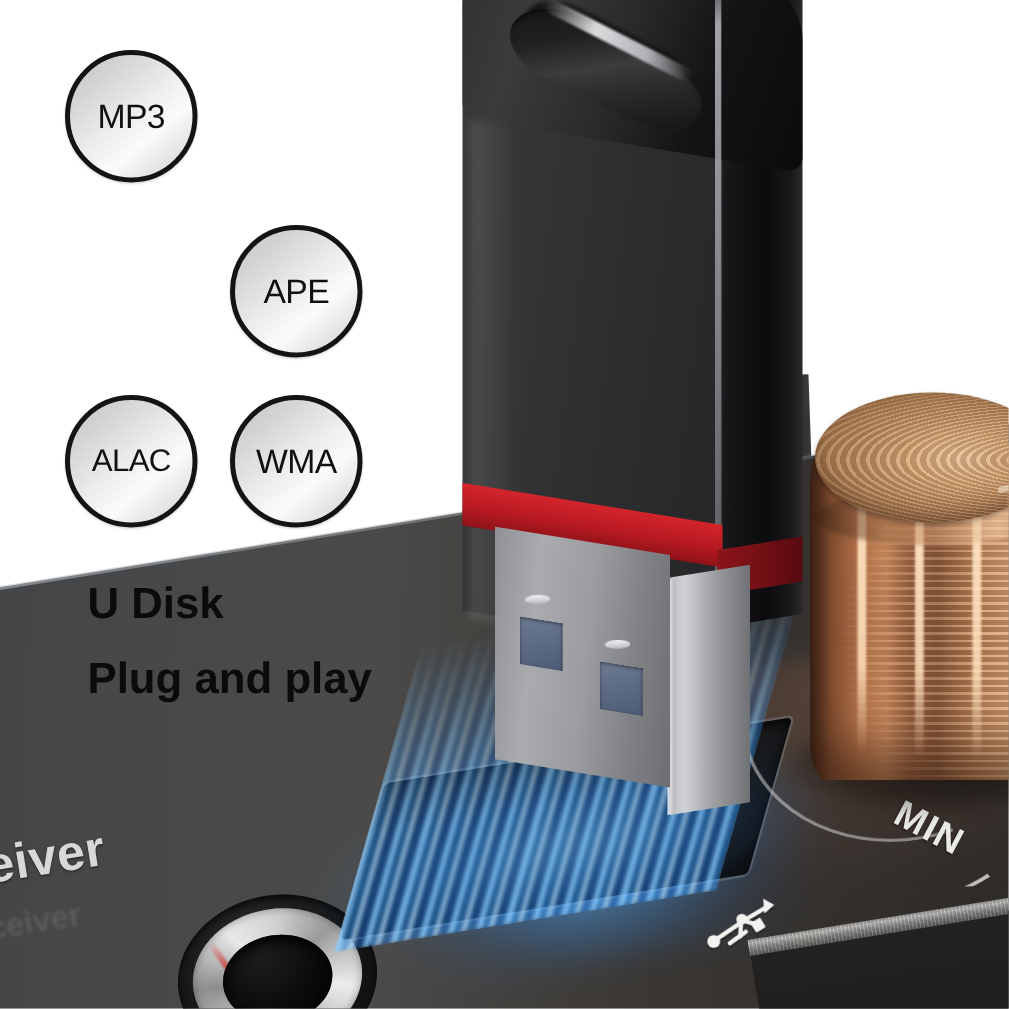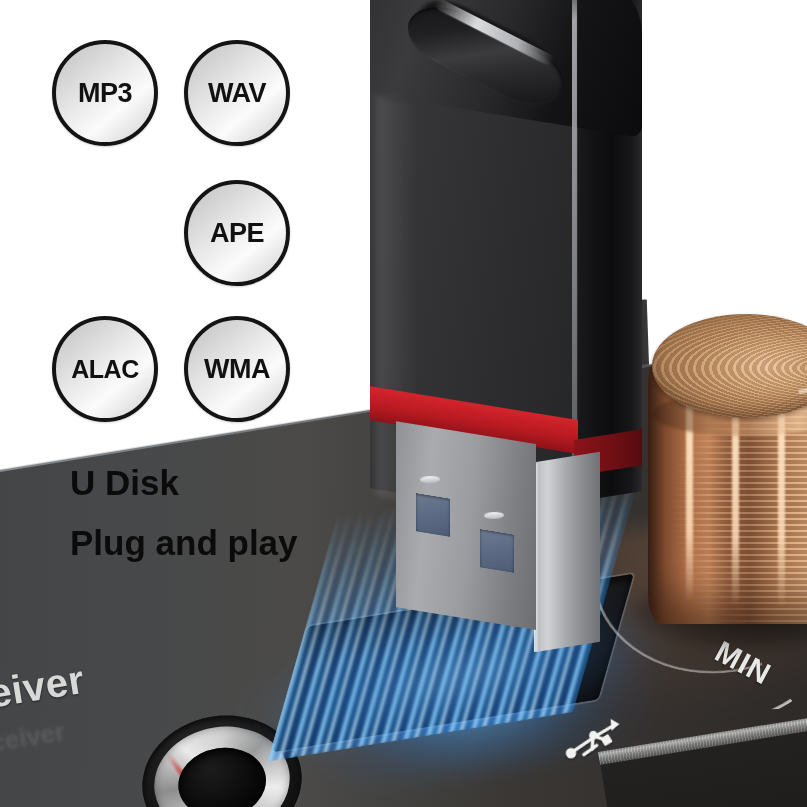--- a/index.html
+++ b/index.html
@@ -546,21 +546,21 @@
     border: 4px solid #141414;
     background: linear-gradient(140deg, #c2c2c2 0%, #d4d4d4 22%, #ececec 48%, #fbfbfb 66%, #e3e3e3 84%, #c9c9c9 100%);
     box-sizing: border-box;
     display: flex;
     align-items: center;
     justify-content: center;
     box-shadow: 0 1px 2px rgba(0,0,0,.18);
   }
   .badge span {
     color: #111111;
-    font-weight: 700;
+    font-weight: 400;
     font-family: "Liberation Sans", sans-serif;
     letter-spacing: -0.5px;
     line-height: 1;
   }
   .badge.b-mp3  { left: 0px;   top: 0px;   }
   .badge.b-wav  { left: 132px; top: 0px;   }
   .badge.b-flac { left: 0px;   top: 140px; }
   .badge.b-ape  { left: 132px; top: 140px;}
   .badge.b-alac { left: 0px;   top: 276px; }
   .badge.b-wma  { left: 132px; top: 276px;}
@@ -674,23 +674,20 @@
     <div class="conn-notch" style="left:66px;  top:504px;"></div>
     <div class="conn-notch" style="left:130px; top:540px;"></div>
     <div class="conn-dimple" style="left:70px;  top:484px;"></div>
     <div class="conn-dimple" style="left:134px; top:520px;"></div>
   </div>
 
   <div class="badges">
     <div class="badge b-mp3">
       <span class="s3">MP3</span>
     </div>
-    <div class="badge b-wav">
-      <span class="s3">WAV</span>
-    </div>
     <div class="badge b-ape">
       <span class="s3">APE</span>
     </div>
     <div class="badge b-wma">
       <span class="s3">WMA</span>
     </div>
     <div class="badge b-alac">
       <span class="s4">ALAC</span>
     </div>
   </div>

